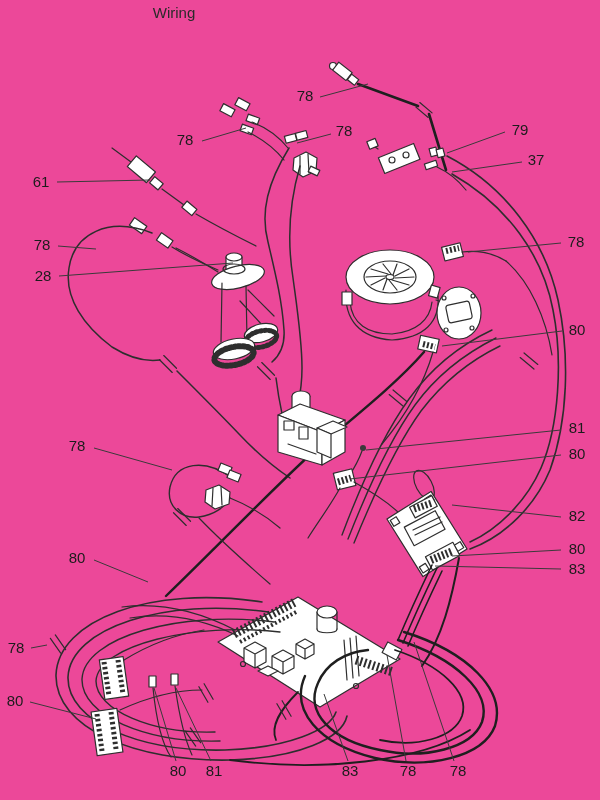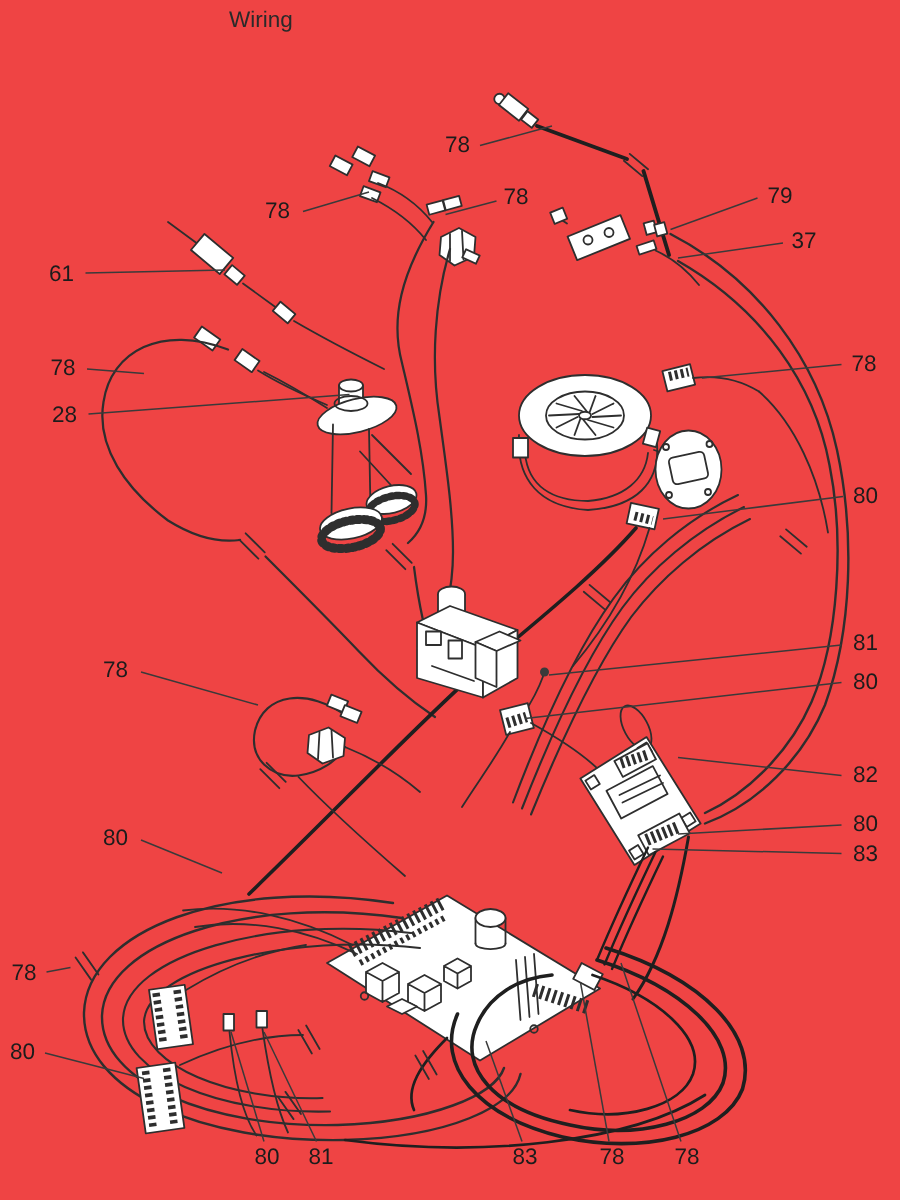--- a/index.html
+++ b/index.html
@@ -1,19 +1,19 @@
 <!DOCTYPE html>
 <html><head>
 <meta charset="utf-8">
 <style>
   html,body{margin:0;padding:0;background:#ffffff;}
   .page{
     position:relative;
     width:600px;height:800px;
-    background:#ef4444;
+    background:#ec4899;
     font-family:"Liberation Sans", sans-serif;
     overflow:hidden;
   }
   svg{display:block;}
   .art{stroke:#2e2e2e;fill:none;stroke-width:1.2;stroke-linecap:round;stroke-linejoin:round;}
   .art-fill{stroke:#2e2e2e;fill:#ffffff;stroke-width:1.2;stroke-linejoin:round;}
   .dark{stroke:#1f1f1f;}
   .callout-text{font:15px "Liberation Sans", sans-serif;fill:#1c1c1c;}
   .title-text{font:15px "Liberation Sans", sans-serif;fill:#2a2a2a;}
   .leader{stroke:#3a3a3a;stroke-width:1;fill:none;}

